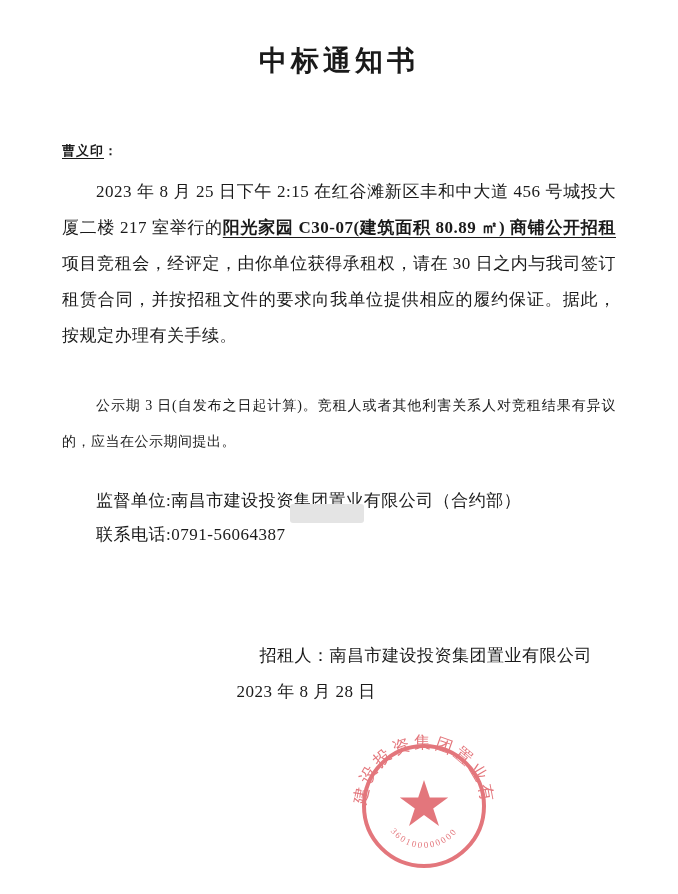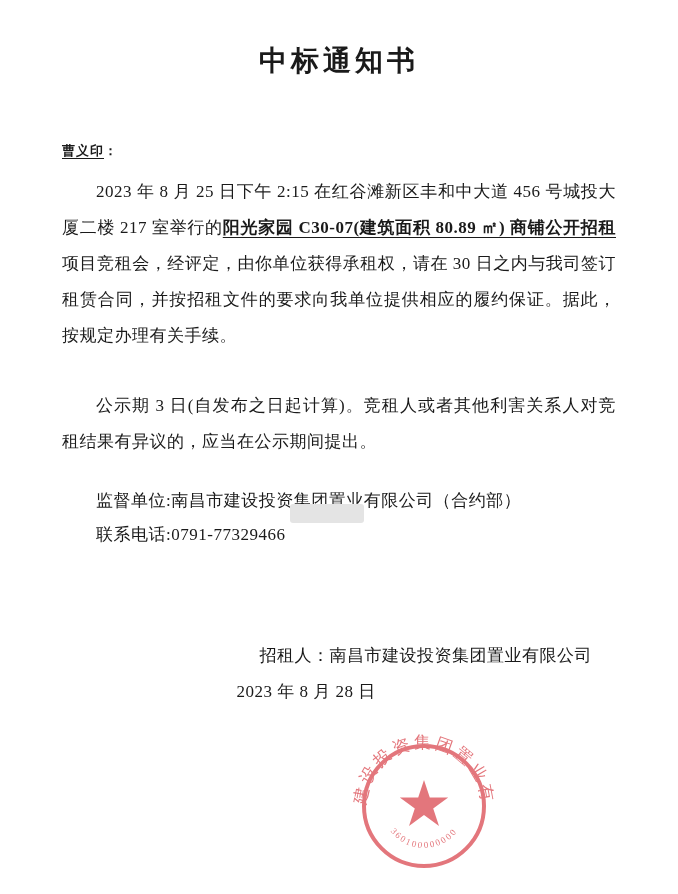--- a/index.html
+++ b/index.html
@@ -74,21 +74,21 @@
     position: absolute;
     left: 290px;
     top: 462px;
     width: 74px;
     height: 19px;
     background: #e4e4e4;
     border-radius: 3px;
   }
   .notice-para {
     margin-top: 34px;
-    font-size: 17px;
+    font-size: 14px;
     line-height: 36px;
     text-align: justify;
     text-indent: 34px;
     letter-spacing: 0.5px;
   }
   .contact-block {
     margin-top: 24px;
     font-size: 17px;
     line-height: 34px;
     text-indent: 34px;
@@ -136,21 +136,21 @@
     <span>2023 年 8 月 25 日下午 2:15 在红谷滩新区丰和中大道 456 号城投大厦二楼 217 室举行的</span><span class="emph">阳光家园 C30-07(建筑面积 80.89 ㎡) 商铺公开招租</span><span>项目竞租会，经评定，由你单位获得承租权，请在 30 日之内与我司签订租赁合同，并按招租文件的要求向我单位提供相应的履约保证。据此，按规定办理有关手续。</span>
   </div>
 
 
   <div class="smudge"></div>
 
   <div class="notice-para">公示期 3 日(自发布之日起计算)。竞租人或者其他利害关系人对竞租结果有异议的，应当在公示期间提出。</div>
 
   <div class="contact-block">
     <div>监督单位:南昌市建设投资集团置业有限公司（合约部）</div>
-    <div>联系电话:0791-77329466</div>
+    <div>联系电话:0791-56064387</div>
   </div>
 
   <div class="signature-block">
     <div>招租人：南昌市建设投资集团置业有限公司</div>
     <div class="signature-date">2023 年 8 月 28 日</div>
   </div>
 
   <div class="seal">
     <svg viewBox="0 0 160 160" xmlns="http://www.w3.org/2000/svg">
       <defs>

